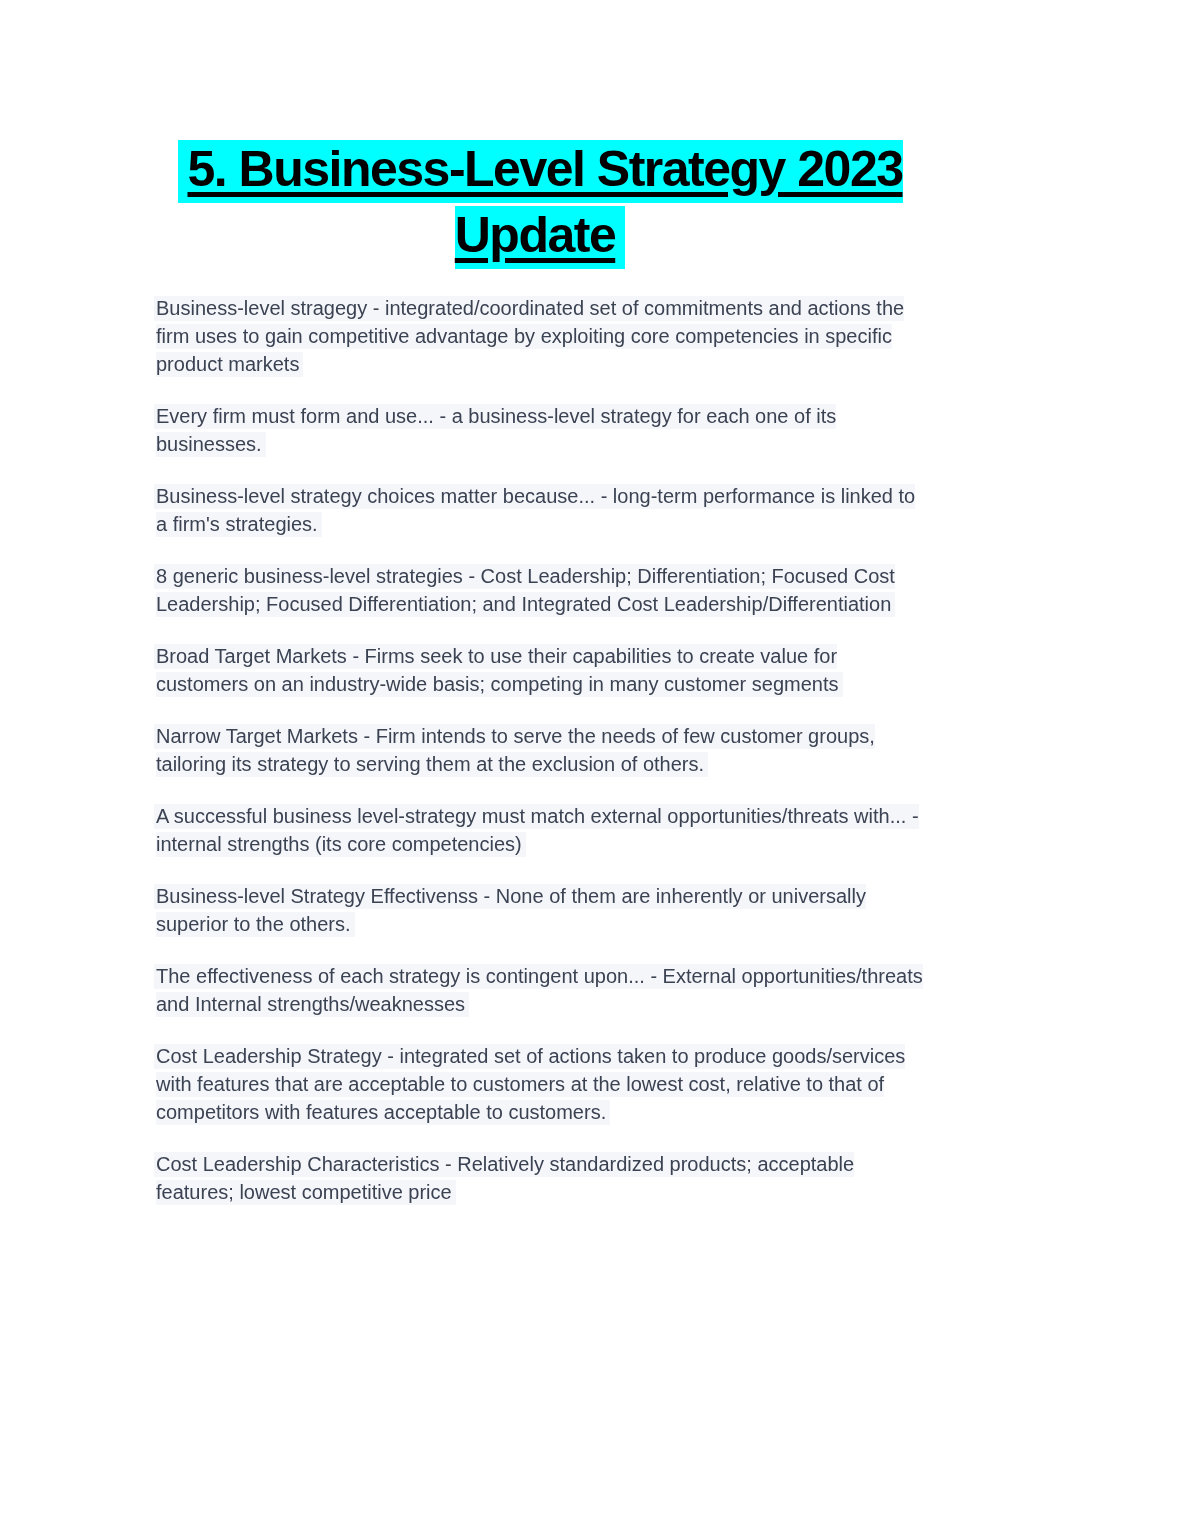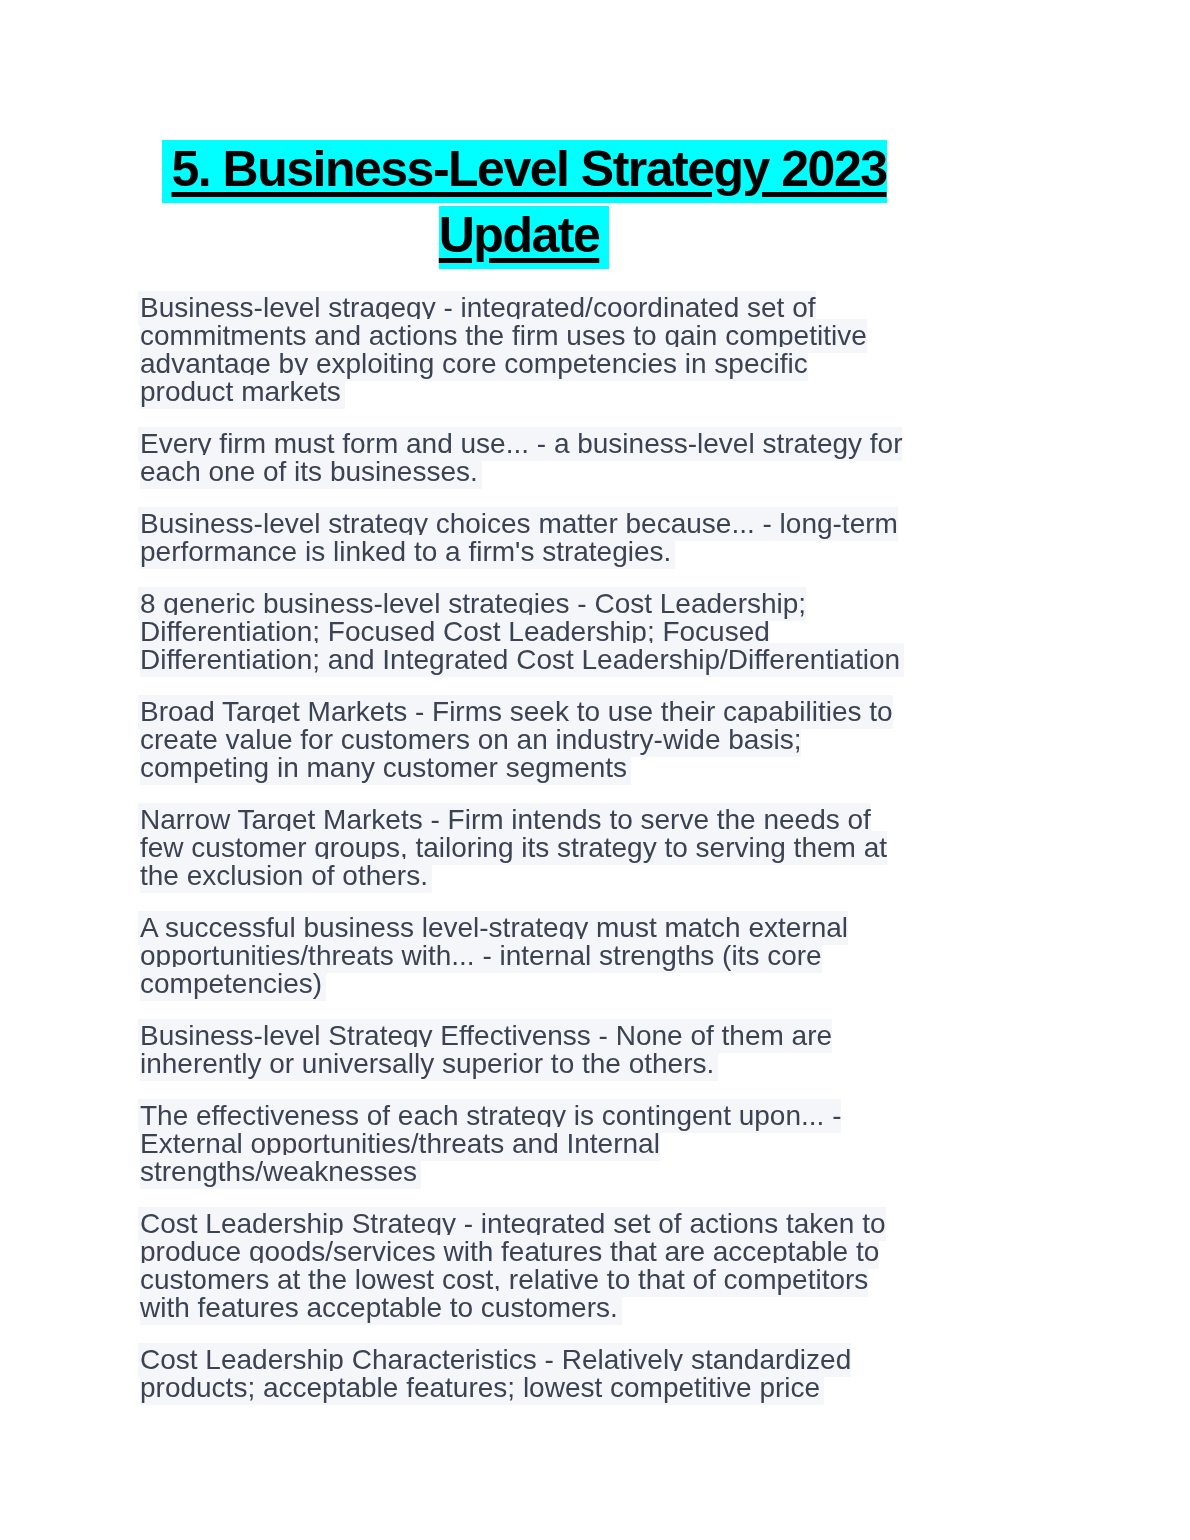--- a/index.html
+++ b/index.html
@@ -18,41 +18,42 @@
   body {
     width: 1190px;
     min-height: 1540px;
     font-family: "Liberation Sans", sans-serif;
   }
   .page {
     width: 1048px;
     min-height: 1540px;
     padding: 136px 140px 60px 140px;
     background: var(--page-background);
+    margin-left: 16px;
   }
   .doc-title {
     margin: 0 0 26px 0;
     text-align: center;
     font-size: 50px;
     line-height: 66px;
     font-weight: bold;
     letter-spacing: -1.5px;
   }
   .doc-title .title-hl {
     background: var(--title-highlight);
     color: var(--title-text);
     padding: 1px 10px 6px 10px;
     text-decoration: underline;
     text-decoration-thickness: 5px;
     text-underline-offset: 6px;
     text-decoration-color: var(--title-text);
   }
   .body-text p {
     margin: 0 0 24px 0;
-    font-size: 28px;
+    font-size: 20px;
     line-height: 28px;
     color: var(--body-text);
   }
   .body-text p .hl {
     background: var(--line-highlight);
     padding: 1px 4px 2px 2px;
     margin-left: -2px;
   }
 </style>
 </head>

